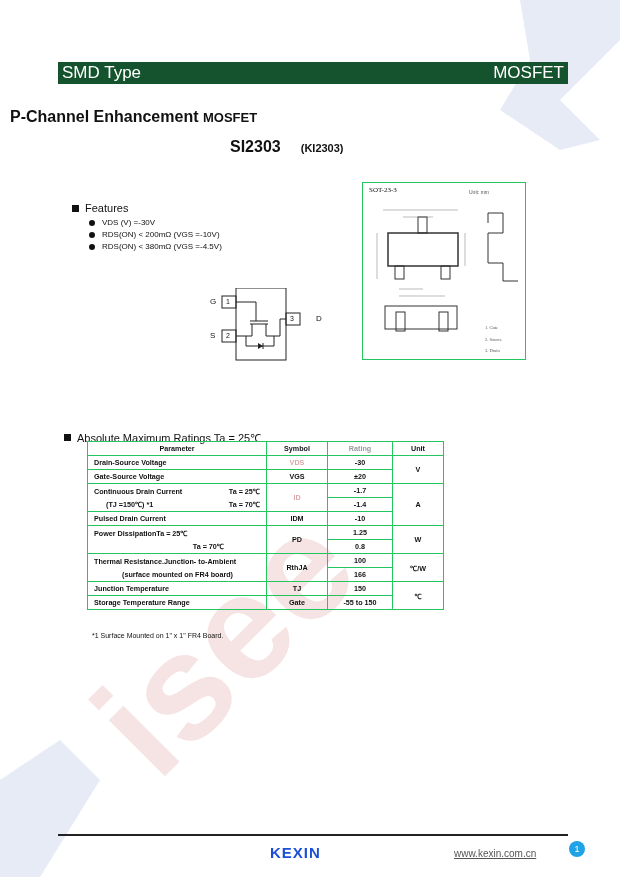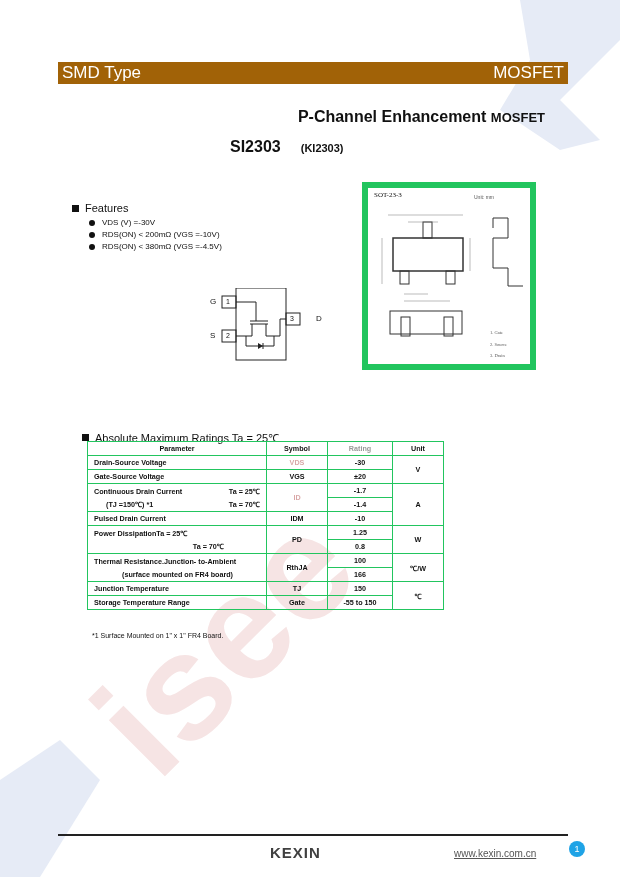--- a/index.html
+++ b/index.html
@@ -1,38 +1,38 @@
 <!DOCTYPE html>
 <html><head>
 <meta charset="utf-8">
 <style>
   html,body{margin:0;padding:0;background:#fff;}
   body{width:620px;height:877px;position:relative;overflow:hidden;font-family:"Liberation Sans",sans-serif;color:#111;}
   .wm{position:absolute;pointer-events:none;}
-  .header-bar{position:absolute;left:58px;top:62px;width:510px;height:22px;background:#a16207;color:#fff;font-size:17px;display:flex;justify-content:space-between;align-items:center;padding:0 4px;box-sizing:border-box;}
-  .title{position:absolute;left:0;width:545px;text-align:right;font-weight:bold;}
+  .header-bar{position:absolute;left:58px;top:62px;width:510px;height:22px;background:#14532d;color:#fff;font-size:17px;display:flex;justify-content:space-between;align-items:center;padding:0 4px;box-sizing:border-box;}
+  .title{position:absolute;left:10px;width:545px;text-align:left;font-weight:bold;}
   .t1{top:108px;font-size:16px;}
   .t1 .small{font-size:13px;}
   .t2{top:138px;font-size:16px;left:230px;width:auto;text-align:left;}
   .t2 .small{font-size:11px;margin-left:8px;padding-left:12px;}
   .features{position:absolute;left:72px;top:195px;font-size:10px;}
   .features .head{font-size:11px;margin-bottom:4px;display:flex;align-items:center;margin-top:7px;}
   .sq{display:inline-block;width:7px;height:7px;background:#111;margin-right:6px;}
   .dot{display:inline-block;width:6px;height:6px;border-radius:50%;background:#111;margin-right:7px;vertical-align:middle;}
   .features .item{font-size:8px;margin:3px 17px;}
-  .pkg{position:absolute;left:362px;top:182px;width:162px;height:176px;border:6px solid #22c55e;}
+  .pkg{position:absolute;left:362px;top:182px;width:162px;height:176px;border:1px solid #22c55e;}
   .schem{position:absolute;left:210px;top:288px;}
-  .section-h{position:absolute;left:82px;top:430px;font-size:11px;display:flex;align-items:center;}
+  .section-h{position:absolute;left:64px;top:430px;font-size:11px;display:flex;align-items:center;}
   table{position:absolute;left:87px;top:441px;border-collapse:collapse;font-size:7.2px;}
   td,th{border:1px solid #22c55e;padding:0 6px;height:13px;font-weight:bold;}
   th{text-align:center;}
   .c{text-align:center;}
   .note{position:absolute;left:92px;top:632px;font-size:7px;}
   .footer-line{position:absolute;left:58px;top:834px;width:510px;height:2px;background:#222;}
-  .logo{position:absolute;left:270px;top:844px;font-weight:bold;font-size:15px;color:#404040;letter-spacing:1px;}
+  .logo{position:absolute;left:270px;top:844px;font-weight:bold;font-size:15px;color:#1d4ed8;letter-spacing:1px;}
   .url{position:absolute;left:454px;top:848px;font-size:10px;color:#555;text-decoration:underline;}
   .page{position:absolute;left:569px;top:841px;width:16px;height:16px;border-radius:50%;background:#1fa3e6;color:#fff;font-size:9px;display:flex;align-items:center;justify-content:center;}
   .faded{color:#d9a7a7;}
   .faded2{color:#999;}
 </style>
 </head>
 <body>
 
 <svg class="wm" width="620" height="877" style="left:0;top:0">
   <polygon points="520,0 620,0 620,40 560,100 600,140 560,150 500,110 530,60" fill="#e6ebf6"></polygon>

